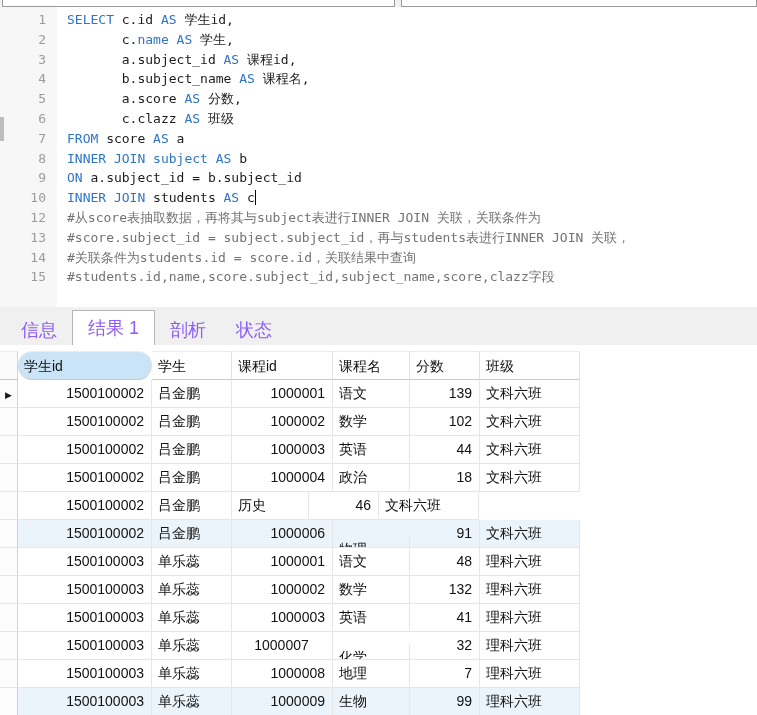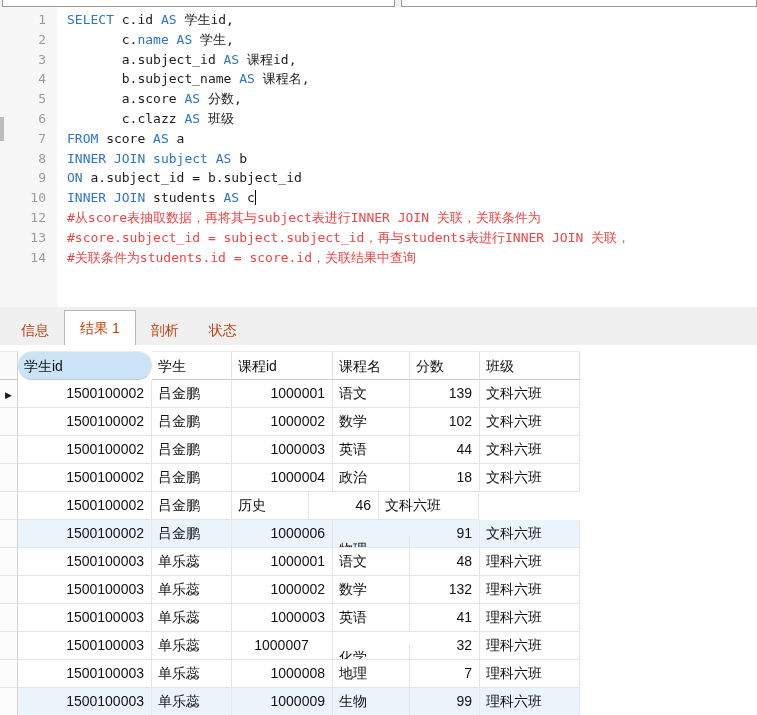--- a/index.html
+++ b/index.html
@@ -21,27 +21,27 @@
     font-family:"DejaVu Sans Mono","Liberation Mono",monospace;
     font-size:13px; padding-top:3px; box-sizing:border-box;
   }
   .editor::before { content:""; position:absolute; left:0; top:0; bottom:0; width:57px; background:#f7f7f7; }
   .scroll-nub { position:absolute; left:0; top:110px; width:4px; height:24px; background:#bdbdbd; }
   .line { display:flex; height:19.8px; line-height:19.8px; white-space:pre; position:relative; }
   .ln { flex:none; width:46px; text-align:right; color:#9b9b9b; user-select:none; }
   .code { padding-left:21px; }
   .tok-k { color:#2e75c6; }
   .tok-p { color:#1c1c1c; }
-  .tok-c { color:#ef4444; }
+  .tok-c { color:#737373; }
   .caret { display:inline-block; width:1px; height:15px; background:#000; vertical-align:-3px; }
 
   
   .tabbar { flex:none; height:38px; background:#f0f0f0; display:flex; align-items:flex-end; padding-left:6px; box-sizing:border-box; }
   .tab {
-    height:29px; line-height:29px; padding:0 15px; font-size:14px; color:#c2410c;
+    height:29px; line-height:29px; padding:0 15px; font-size:18px; color:#8b5cf6;
     cursor:default; position:relative;
   }
   .tab.active {
     background:#fff; height:34px; line-height:34px;
     border:1px solid #b5b5b5; border-bottom:none;
   }
 
   
   .grid { flex:1; background:#fff; padding-top:6px; overflow:hidden; }
   .grid-inner { width:580px; font-size:14px; color:#111; }
@@ -82,20 +82,21 @@
         <div class="line"><span class="ln">4</span><span class="code"><span class="tok-p">       b.subject_name </span><span class="tok-k">AS </span><span class="tok-p">课程名,</span></span></div>
         <div class="line"><span class="ln">5</span><span class="code"><span class="tok-p">       a.score </span><span class="tok-k">AS </span><span class="tok-p">分数,</span></span></div>
         <div class="line"><span class="ln">6</span><span class="code"><span class="tok-p">       c.clazz </span><span class="tok-k">AS </span><span class="tok-p">班级</span></span></div>
         <div class="line"><span class="ln">7</span><span class="code"><span class="tok-k">FROM </span><span class="tok-p">score </span><span class="tok-k">AS </span><span class="tok-p">a</span></span></div>
         <div class="line"><span class="ln">8</span><span class="code"><span class="tok-k">INNER JOIN </span><span class="tok-k">subject </span><span class="tok-k">AS </span><span class="tok-p">b</span></span></div>
         <div class="line"><span class="ln">9</span><span class="code"><span class="tok-k">ON </span><span class="tok-p">a.subject_id = b.subject_id</span></span></div>
         <div class="line"><span class="ln">10</span><span class="code"><span class="tok-k">INNER JOIN </span><span class="tok-p">students </span><span class="tok-k">AS </span><span class="tok-p">c</span><span class="caret"></span></span></div>
         <div class="line"><span class="ln">12</span><span class="code"><span class="tok-c">#从score表抽取数据，再将其与subject表进行INNER JOIN 关联，关联条件为</span></span></div>
         <div class="line"><span class="ln">13</span><span class="code"><span class="tok-c">#score.subject_id = subject.subject_id，再与students表进行INNER JOIN 关联，</span></span></div>
         <div class="line"><span class="ln">14</span><span class="code"><span class="tok-c">#关联条件为students.id = score.id，关联结果中查询</span></span></div>
+        <div class="line"><span class="ln">15</span><span class="code"><span class="tok-c">#students.id,name,score.subject_id,subject_name,score,clazz字段</span></span></div>
       </div>
   </div>
 
   <div class="tabbar" id="tabbar">
       <div class="tab">信息</div>
       <div class="tab active">结果 1</div>
       <div class="tab">剖析</div>
       <div class="tab">状态</div>
     </div>
 

